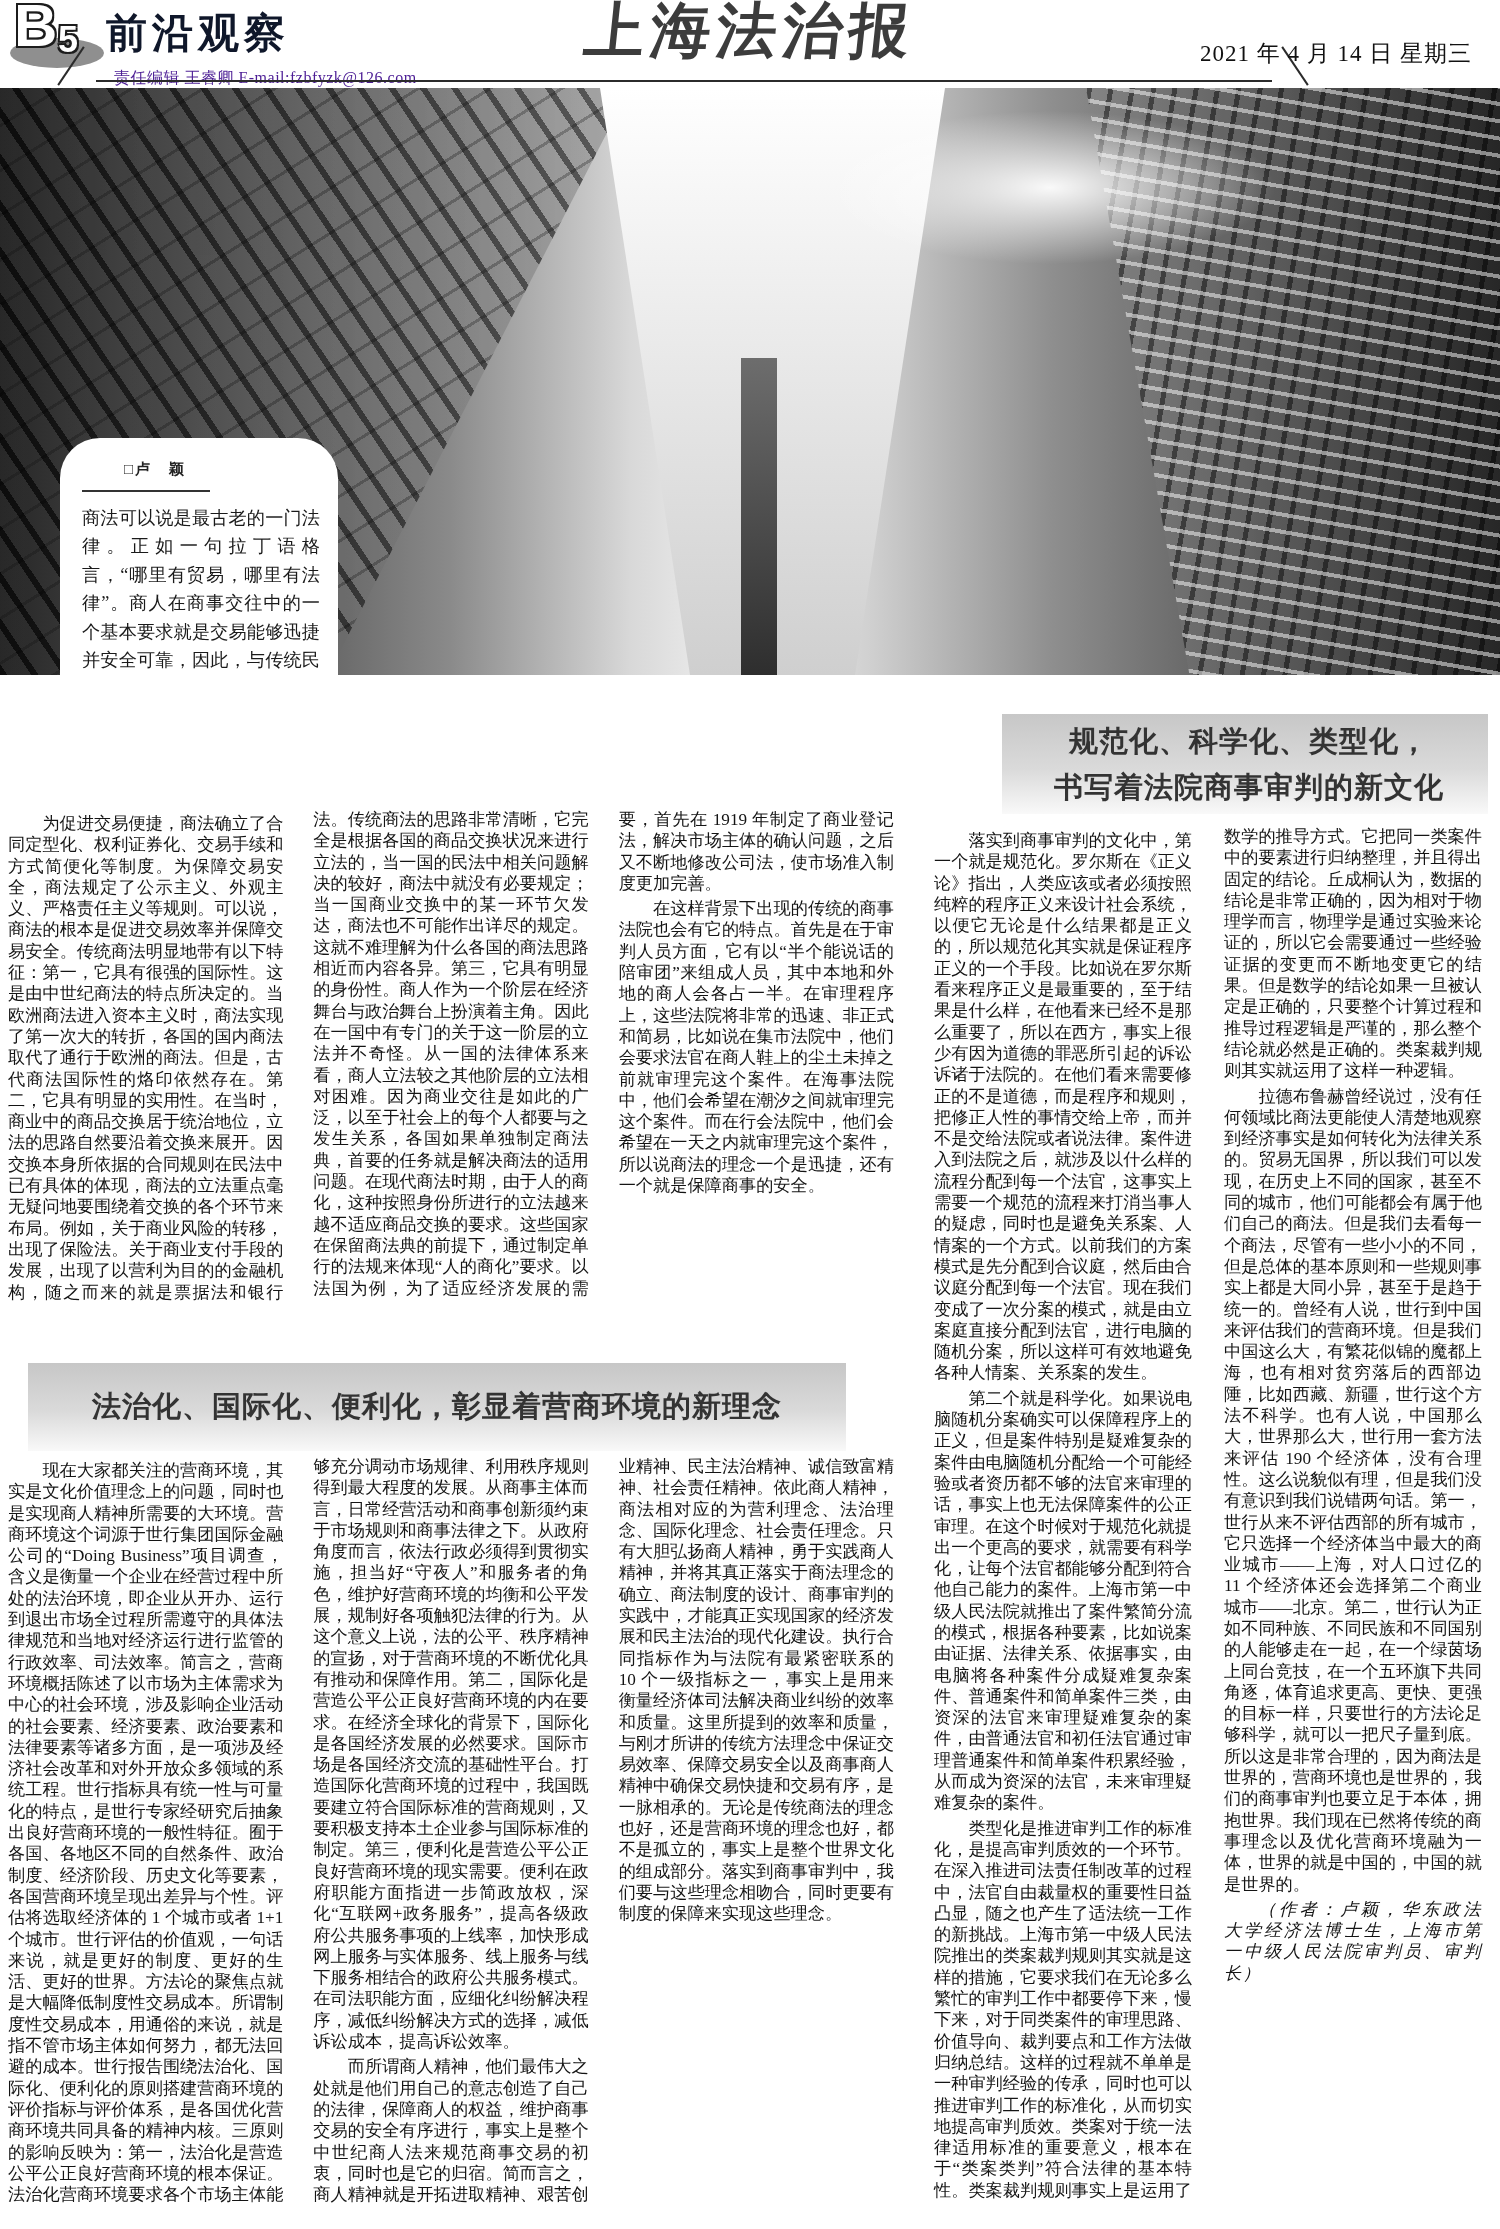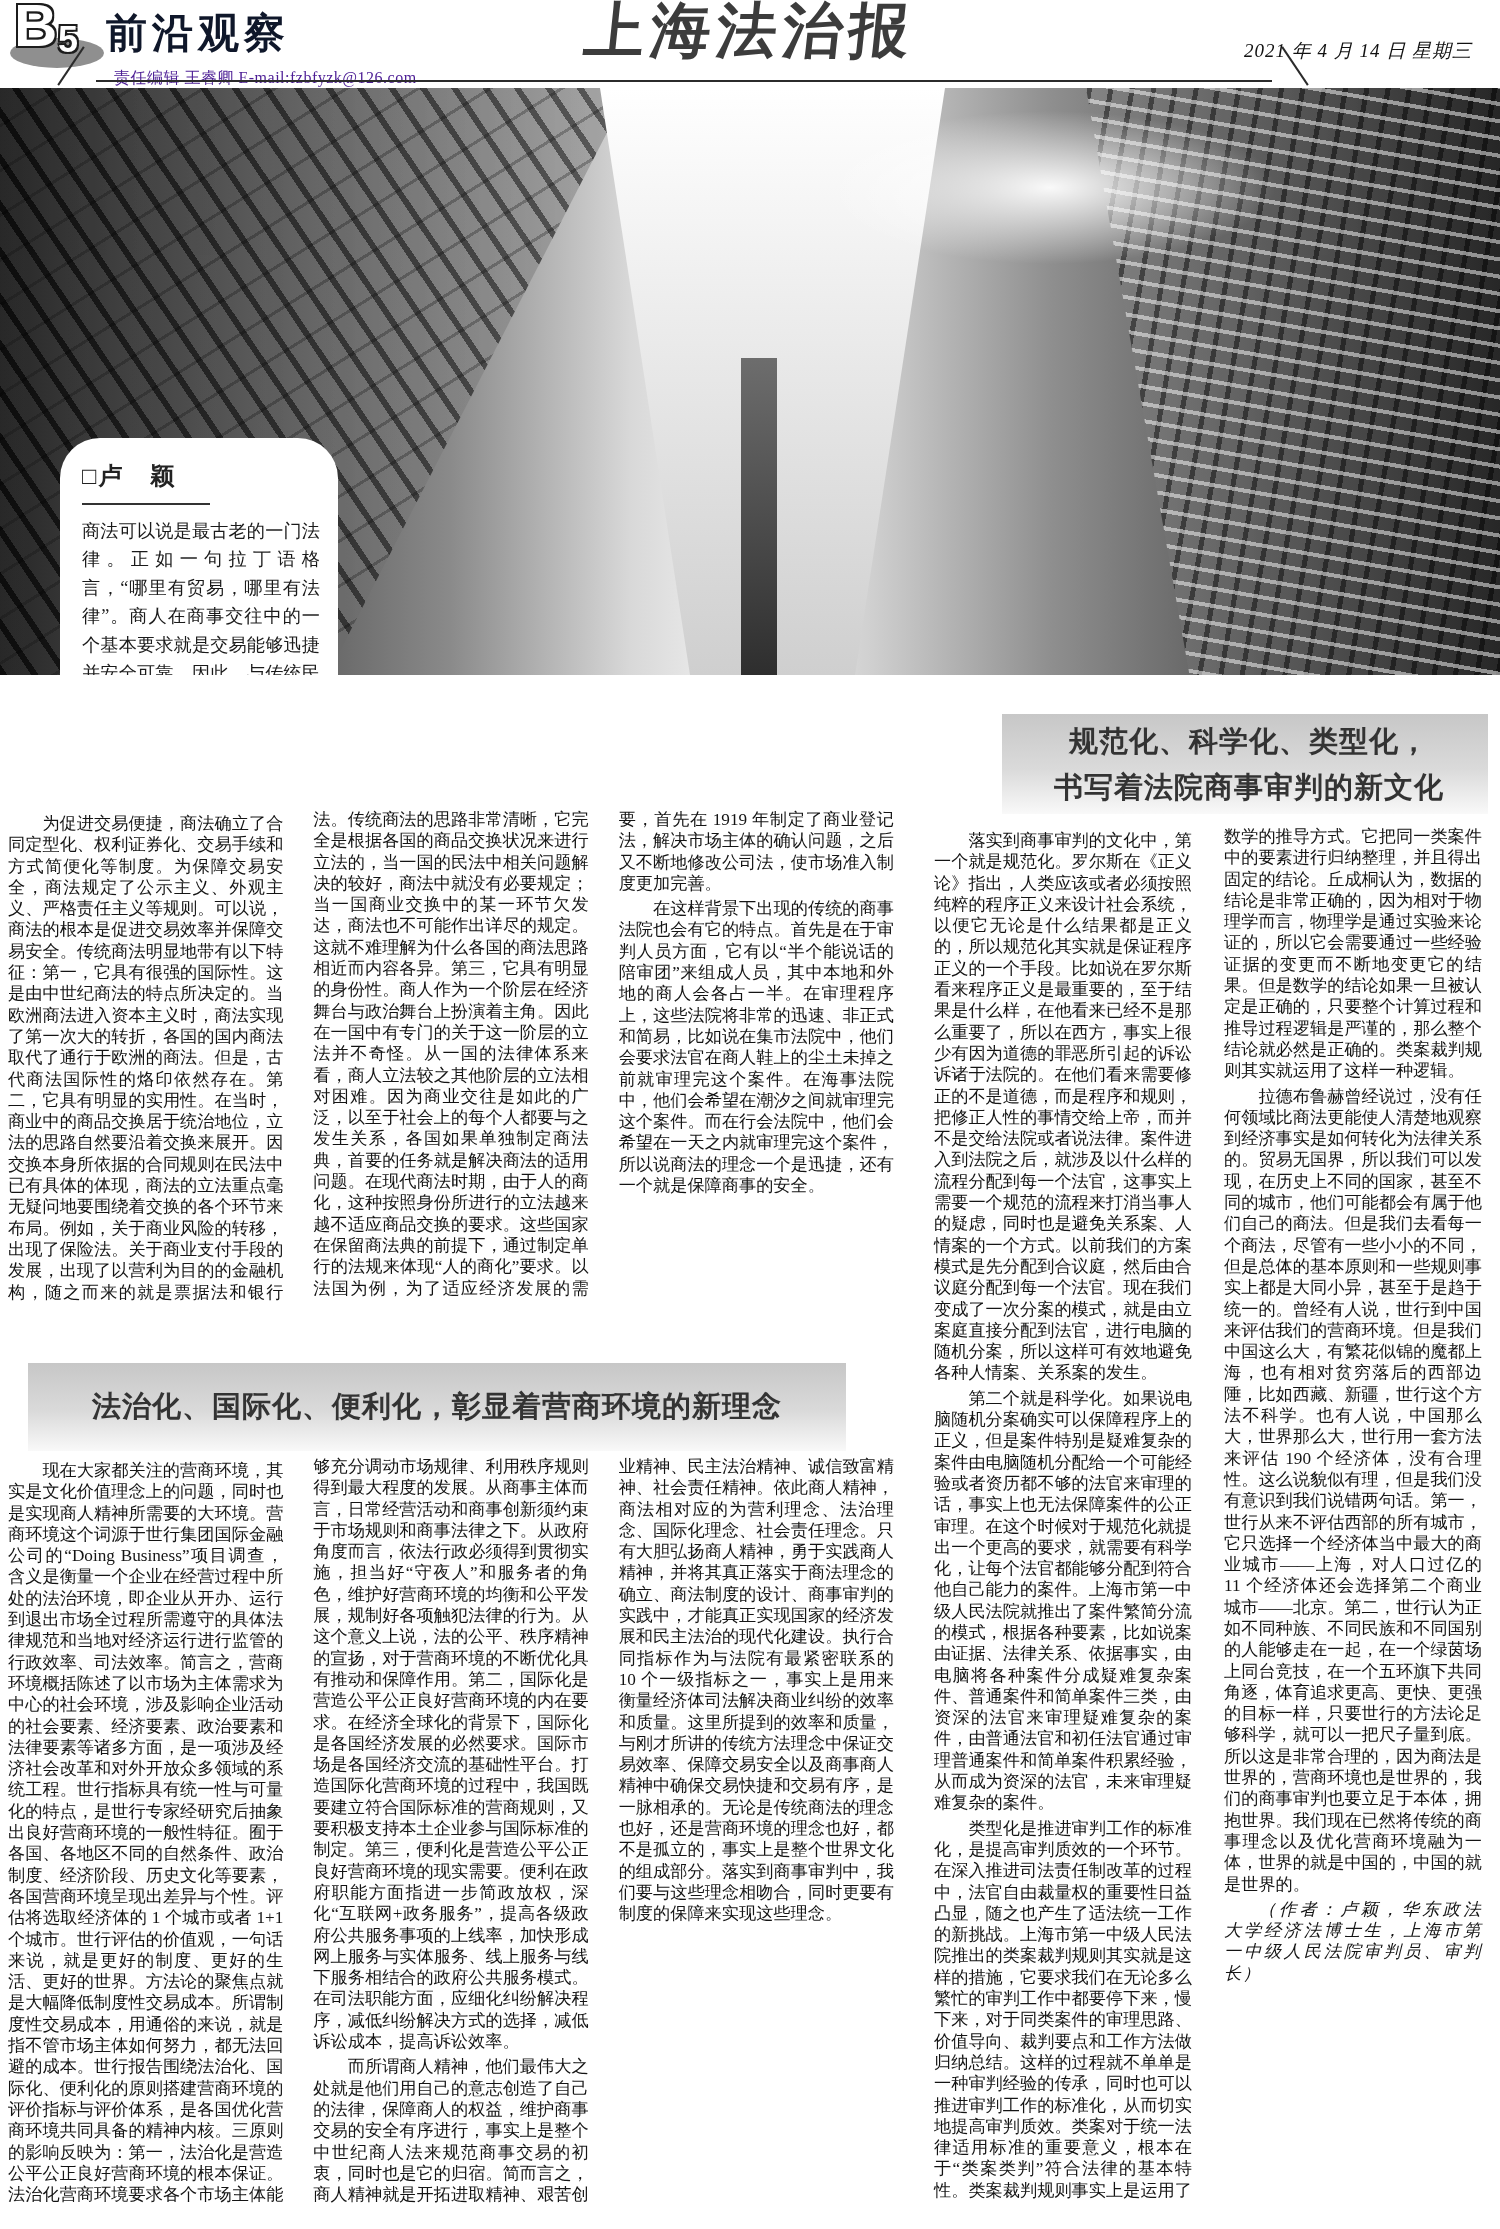--- a/index.html
+++ b/index.html
@@ -22,21 +22,21 @@
                 font-weight:900;font-size:41px;letter-spacing:5px;color:#0f172a;}
   .editor-line{position:absolute;left:114px;top:68px;font-size:16px;color:#4c1d95;letter-spacing:.5px;}
   .header-rule{position:absolute;left:96px;top:80px;width:1176px;height:2px;background:#2b2b2b;}
   .header-rule::before{content:"";position:absolute;left:-26px;top:-37px;width:2px;height:46px;background:#2b2b2b;transform:rotate(34deg);}
   .header-rule::after{content:"";position:absolute;right:-24px;top:-37px;width:2px;height:46px;background:#2b2b2b;transform:rotate(-34deg);}
   .masthead{position:absolute;left:0;right:0;top:-2px;margin:0;text-align:center;
             font-family:"DejaVu Serif","Liberation Serif",serif;font-weight:bold;font-size:60px;line-height:64px;
             letter-spacing:6px;color:#3c3c3c;transform:skewX(-6deg);}
   .website{position:absolute;left:0;right:0;top:63px;text-align:center;
            font-family:"Liberation Sans","DejaVu Sans",sans-serif;font-weight:bold;font-size:15px;color:#111;margin-top:36px;}
-  .page-date{position:absolute;right:28px;top:38px;font-size:19px;color:#111;letter-spacing:1px;font-style:italic;}
+  .page-date{position:absolute;right:28px;top:38px;font-size:23px;color:#111;letter-spacing:1px;}
 
   
   .hero{position:absolute;left:0;top:88px;width:1500px;height:587px;overflow:hidden;background:
         linear-gradient(90deg,#151515 0%,#3f3f3f 12%,#8a8a8a 30%,#d8d8d8 42%,#f4f4f4 50%,#d0d0d0 58%,#8f8f8f 70%,#474747 88%,#101010 100%);}
   .ph-left{position:absolute;left:0;top:0;width:42%;height:100%;
         background:repeating-linear-gradient(56deg,rgba(0,0,0,.55) 0 6px,rgba(255,255,255,.08) 6px 26px),
                    repeating-linear-gradient(-32deg,rgba(0,0,0,.35) 0 3px,transparent 3px 38px),
                    linear-gradient(90deg,#1a1a1a,#9a9a9a);
         clip-path:polygon(0 0,100% 0,52% 100%,0 100%);opacity:.85;}
   .ph-right{position:absolute;right:0;top:0;width:46%;height:100%;
@@ -53,21 +53,21 @@
         background:linear-gradient(180deg,#6d6d6d,#2e2e2e);}
   .headline{position:absolute;left:0;right:0;top:46px;margin:0;text-align:center;
         font-family:"Liberation Sans","DejaVu Sans",sans-serif;font-weight:900;
         font-size:68px;line-height:74px;letter-spacing:8px;color:#161616;
         text-shadow:-3px -3px 0 #fff,3px -3px 0 #fff,-3px 3px 0 #fff,3px 3px 0 #fff,
                     0 -4px 0 #fff,0 4px 0 #fff,-4px 0 0 #fff,4px 0 0 #fff,0 0 10px #fff;}
 
   
   .intro-box{position:absolute;left:60px;top:350px;width:278px;height:298px;background:#fff;
              border-radius:40px;padding:22px 18px 0 22px;box-sizing:border-box;}
-  .byline{font-size:24px;font-weight:bold;color:#222;letter-spacing:2px;}
+  .byline{font-size:15px;font-weight:bold;color:#222;letter-spacing:2px;margin-left:42px;}
   .byline-rule{width:128px;height:2px;background:#333;margin-top:11px;}
   .intro-text{margin:12px 0 0 0;font-size:18.2px;line-height:28.4px;text-align:justify;color:#1a1a1a;}
 
   
   .band{position:absolute;background:linear-gradient(180deg,#c7c7c7 0%,#dadada 55%,#f9f9f9 100%);}
   .band h3{margin:0;height:100%;display:flex;flex-direction:column;align-items:center;justify-content:center;
            font-family:"Liberation Sans","DejaVu Sans",sans-serif;font-weight:700;font-size:29px;
            color:#333;letter-spacing:1px;}
   .band1{left:24px;top:714px;width:853px;height:86px;}
   .band2{left:28px;top:1363px;width:818px;height:88px;}

